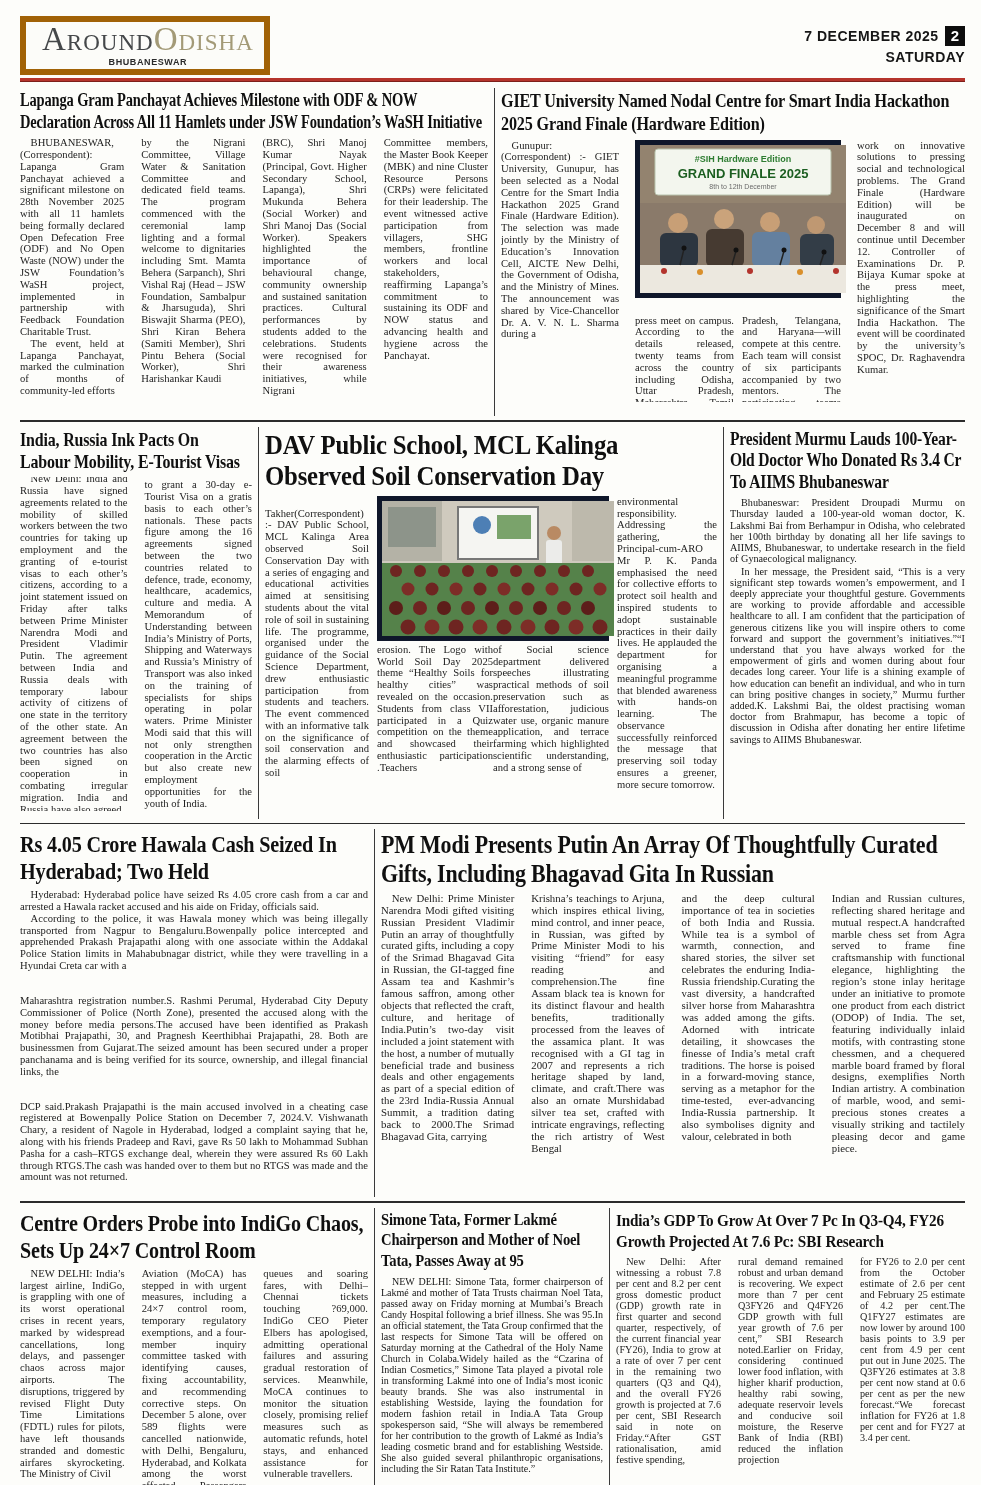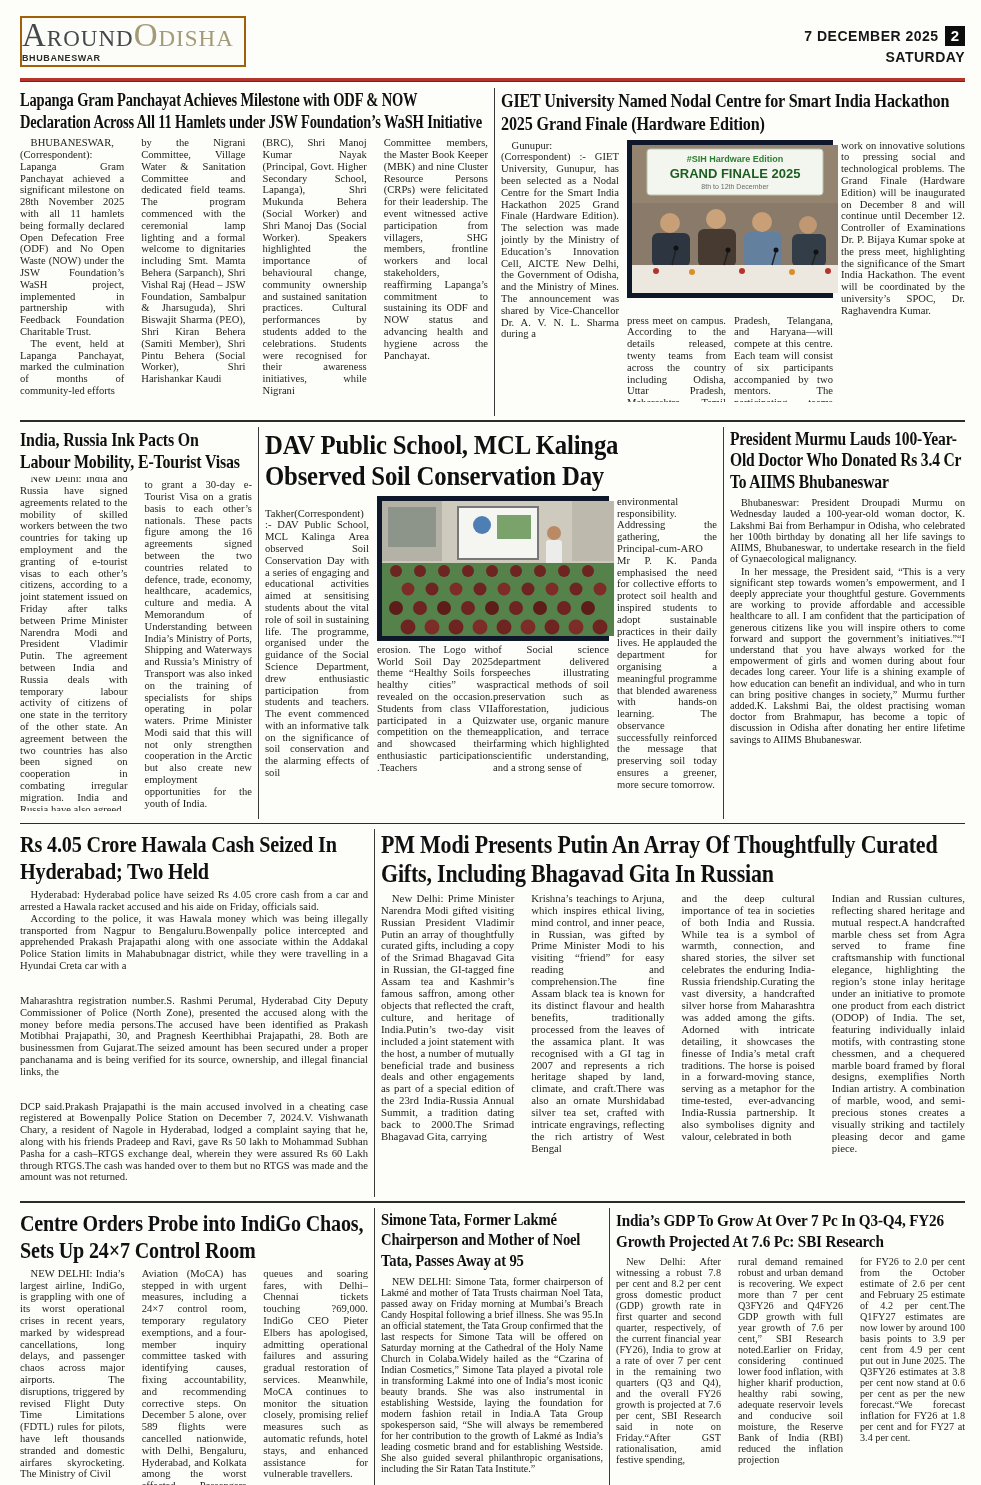--- a/index.html
+++ b/index.html
@@ -5,25 +5,25 @@
   html,body { margin:0; padding:0; background:#e8e8e8; }
   .page {
     position:relative; width:981px; height:1485px; margin:0 auto;
     background:#fdfdfa; box-sizing:border-box;
     padding:16px 16px 0 20px;
     font-family:"Liberation Serif", serif; color:#161616;
     overflow:hidden;
   }
   
   .header { display:flex; justify-content:space-between; align-items:flex-start; height:58px; }
-  .logo-box { border:2px solid #a16207; background:#fcfcf9; padding:1px 10px 2px 0; display:inline-block; }
+  .logo-box { border:6px solid #a16207; background:#fcfcf9; padding:1px 10px 2px 16px; display:inline-block; }
   .logo-line { line-height:1; white-space:nowrap; }
   .logo-w1 { font-variant:small-caps; font-size:33px; color:#45484a; letter-spacing:1px; }
   .logo-w2 { font-variant:small-caps; font-size:33px; color:#a39a77; letter-spacing:1px; }
-  .logo-sub { font-family:"Liberation Sans", sans-serif; font-size:9px; font-weight:bold; color:#2b2b2b; text-align:left; letter-spacing:.6px; margin-top:1px; }
+  .logo-sub { font-family:"Liberation Sans", sans-serif; font-size:9px; font-weight:bold; color:#2b2b2b; text-align:center; letter-spacing:.6px; margin-top:1px; }
   .date-block { text-align:right; font-family:"Liberation Sans", sans-serif; padding-top:10px; }
   .date-row { display:flex; align-items:center; justify-content:flex-end; gap:6px; }
   .date-text { font-size:14px; font-weight:bold; letter-spacing:.5px; }
   .page-badge { background:#0d0d0d; color:#fff; font-size:15px; font-weight:bold; padding:2px 6px 3px; line-height:1; }
   .day-text { font-size:14px; font-weight:bold; letter-spacing:.5px; margin-top:3px; }
   .red-rule { height:3px; background:#b5342c; border-bottom:1.5px solid #7e1f1a; margin:4px 0 6px 0; }
   
   .row { display:flex; align-items:stretch; }
   .row1{height:328px;} .row2{height:392px;} .row3{height:368px;} .row4{height:306px;}
   .vdiv { width:1px; background:#3a3a3a; margin:0 6px; flex-shrink:0; }
@@ -44,21 +44,21 @@
   
   .cols { display:flex; gap:17px; }
   .col { flex:1; min-width:0; }
   .coltext { text-align:justify; white-space:pre-line; font-size:10.6px; line-height:11.8px; color:#1c1c1c; }
   .a5text  { font-size:10.2px; line-height:11.2px; text-indent:11px; margin:0 0 1px 0; text-align:justify; }
   .a9text  { font-size:10px;   line-height:11px;  text-indent:11px; margin:0; text-align:justify; }
   .a10 .coltext { font-size:10.2px; line-height:11px; }
   .a7 .coltext  { font-size:10.8px; line-height:11.9px; }
   .art-body { overflow:hidden; }
   
-  .a2cols { display:flex; gap:8px; }
+  .a2cols { display:flex; gap:16px; }
   .a2c1 { width:118px; flex-shrink:0; }
   .a2mid { width:206px; flex-shrink:0; display:flex; flex-direction:column; }
   .a2midcols { display:flex; gap:8px; margin-top:17px; flex:1; overflow:hidden; }
   .a2midcols .col { flex:1; }
   .a2c4 { flex:1; min-width:0; }
   .photo-frame { border:5px solid #0f172a; line-height:0; background:#8a7a6a; }
   
   .a4cols { display:flex; gap:8px; }
   .a4c1 { width:104px; flex-shrink:0; }
   .a4mid { width:232px; flex-shrink:0; display:flex; flex-direction:column; }
@@ -248,21 +248,21 @@
         </div>
         <div class="a4c4">
             <div class="coltext">environmental responsibility. Addressing the gathering, the Principal-cum-ARO Mr P. K. Panda emphasised the need for collective efforts to protect soil health and inspired students to adopt sustainable practices in their daily lives. He applauded the department for organising a meaningful programme that blended awareness with hands-on learning. The observance successfully reinforced the message that preserving soil today ensures a greener, more secure tomorrow.</div>
           </div>
       </div>
     </div>
     <div class="vdiv"></div>
     <div class="art" style="flex:1;">
       <div class="hl hl-a5">President Murmu Lauds 100-Year-Old Doctor Who Donated Rs 3.4 Cr To AIIMS Bhubaneswar</div>
       <div class="art-body" style="height:316px;">
-        <p class="a5text">Bhubaneswar: President Droupadi Murmu on Wednesday lauded a 100-year-old woman doctor, K. Lakshmi Bai from Berhampur in Odisha, who celebrated her 100th birthday by donating all her life savings to AIIMS, Bhubaneswar, to undertake research in the field of Gynaecological malignancy.</p>
+        <p class="a5text">Bhubaneswar: President Droupadi Murmu on Thursday lauded a 100-year-old woman doctor, K. Lakshmi Bai from Berhampur in Odisha, who celebrated her 100th birthday by donating all her life savings to AIIMS, Bhubaneswar, to undertake research in the field of Gynaecological malignancy.</p>
         <p class="a5text">In her message, the President said, “This is a very significant step towards women’s empowerment, and I deeply appreciate your thoughtful gesture. Governments are working to provide affordable and accessible healthcare to all. I am confident that the participation of generous citizens like you will inspire others to come forward and support the government’s initiatives.”“I understand that you have always worked for the empowerment of girls and women during about four decades long career. Your life is a shining example of how education can benefit an individual, and who in turn can bring positive changes in society,” Murmu further added.K. Lakshmi Bai, the oldest practising woman doctor from Brahmapur, has become a topic of discussion in Odisha after donating her entire lifetime savings to AIIMS Bhubaneswar.</p>
       </div>
     </div>
   </div>
 
   <div class="hdiv"></div>
 
   <div class="row row3">
     <div class="art" style="width:348px;">
       <div class="hl hl-a6">Rs 4.05 Crore Hawala Cash Seized In Hyderabad; Two Held</div>

